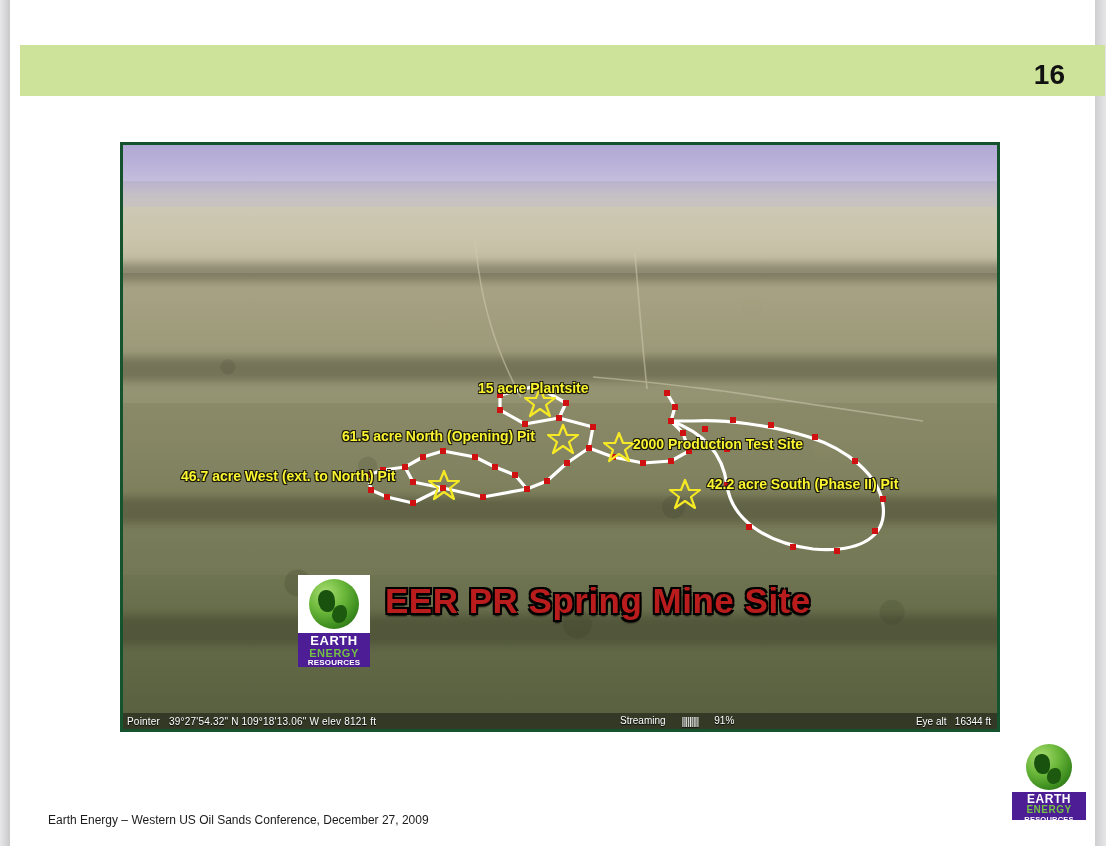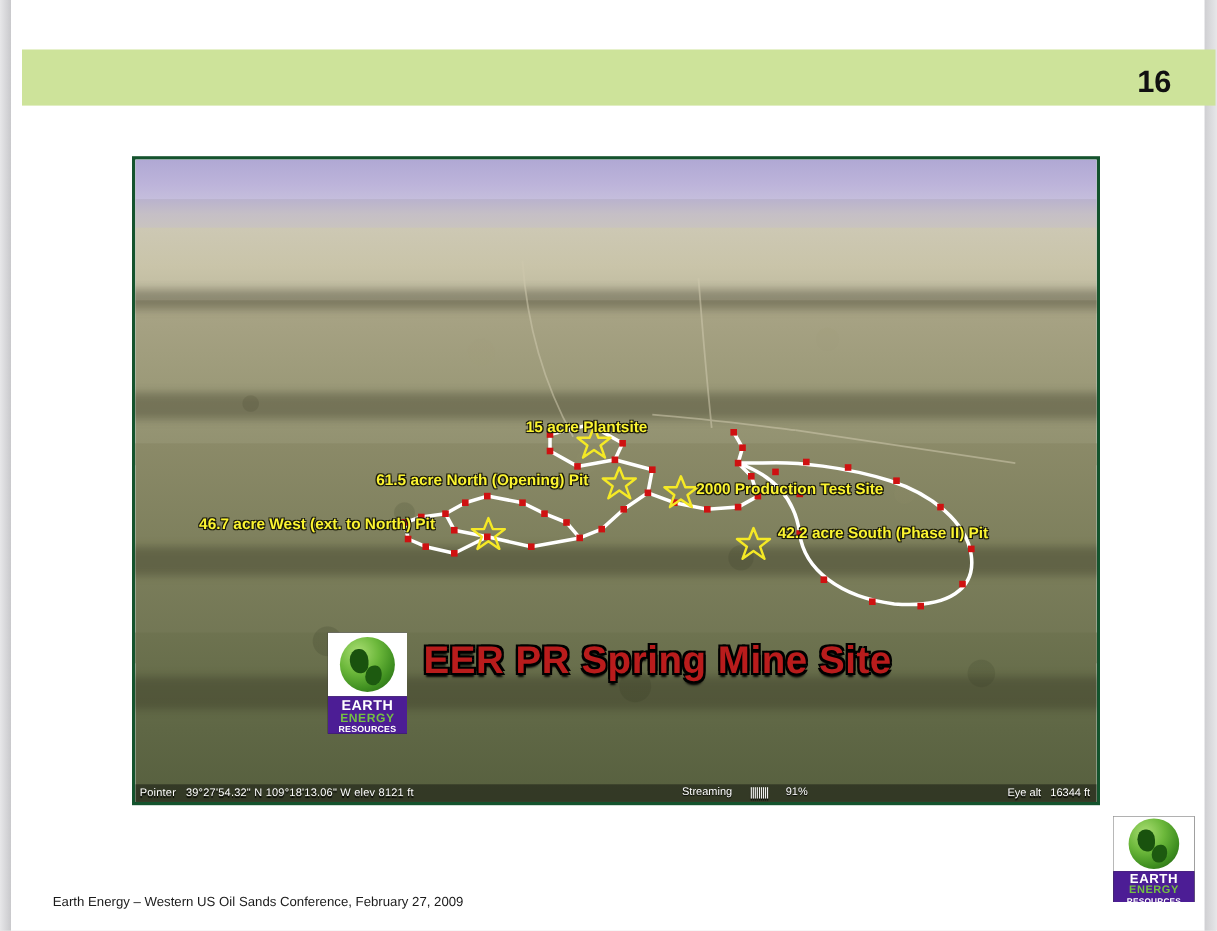--- a/index.html
+++ b/index.html
@@ -332,15 +332,15 @@
     <div class="logo-globe-wrap" style="height:50px">
       <div class="logo-globe" style="width:46px;height:46px"></div>
     </div>
     <div class="logo-text">
       <div class="lt1" style="font-size:12px">EARTH</div>
       <div class="lt2" style="font-size:10px">ENERGY</div>
       <div class="lt3" style="font-size:7.5px">RESOURCES</div>
     </div>
   </div>
 
-  <div id="footer">Earth Energy – Western US Oil Sands Conference, February 27, 2009</div>
+  <div id="footer">Earth Energy – Western US Oil Sands Conference, December 27, 2009</div>
 
 </div>
 
 </body></html>

